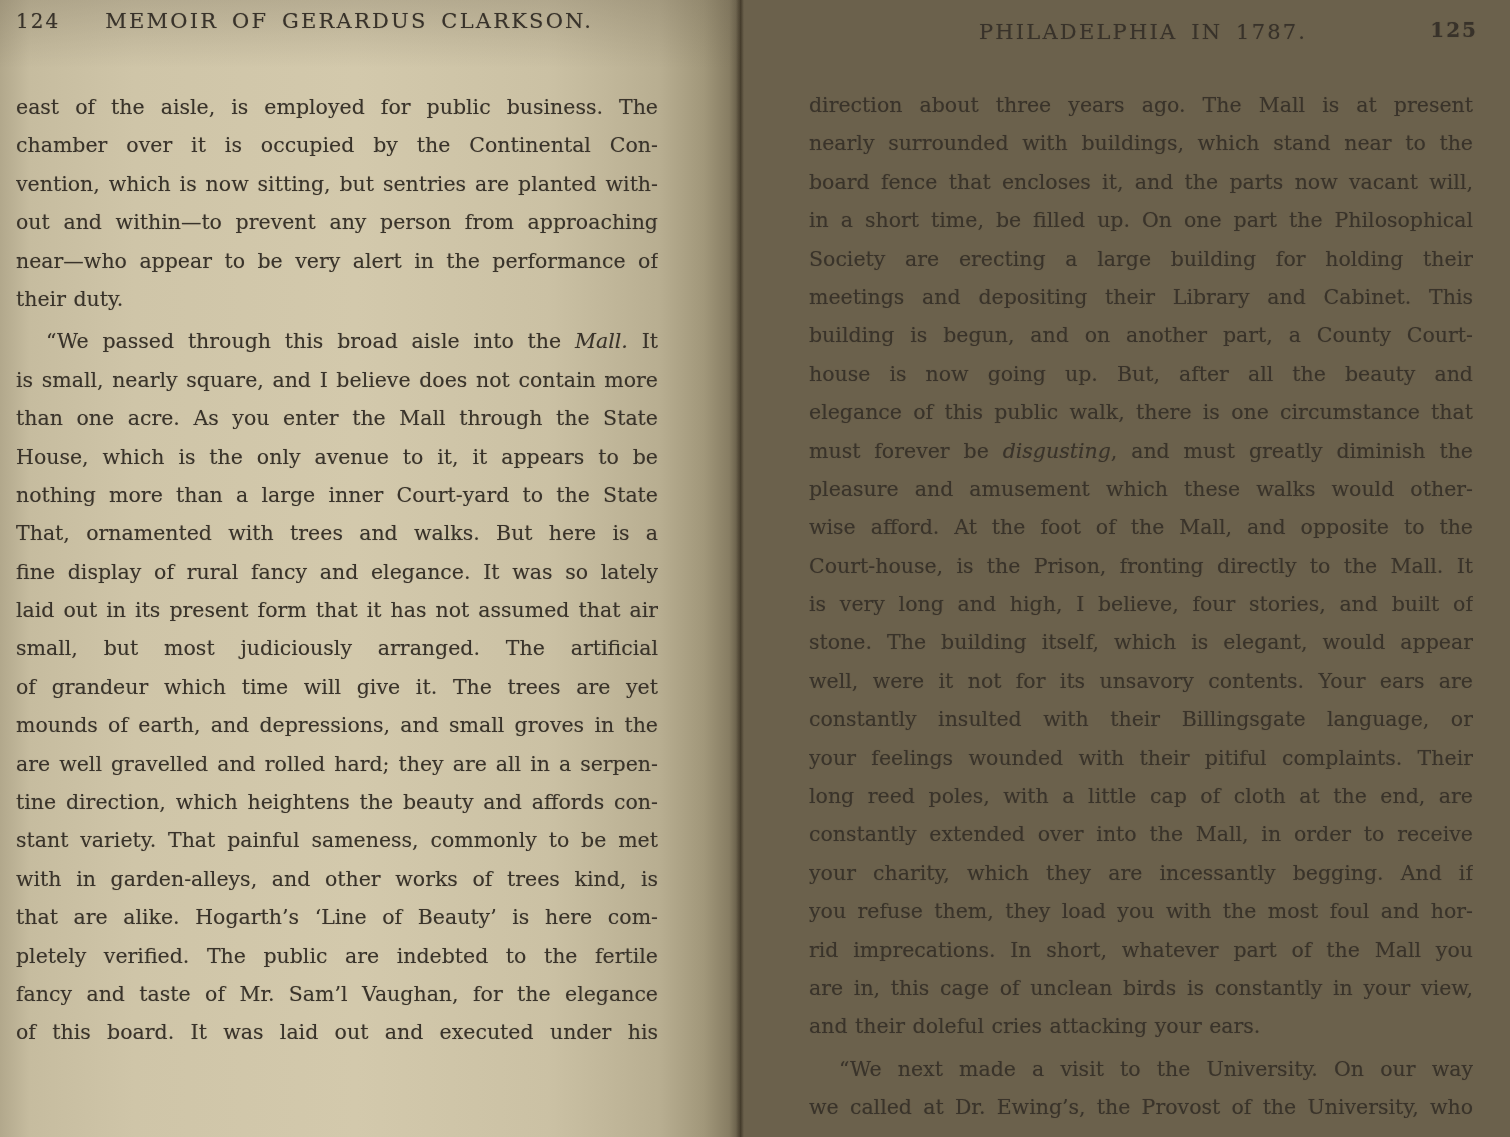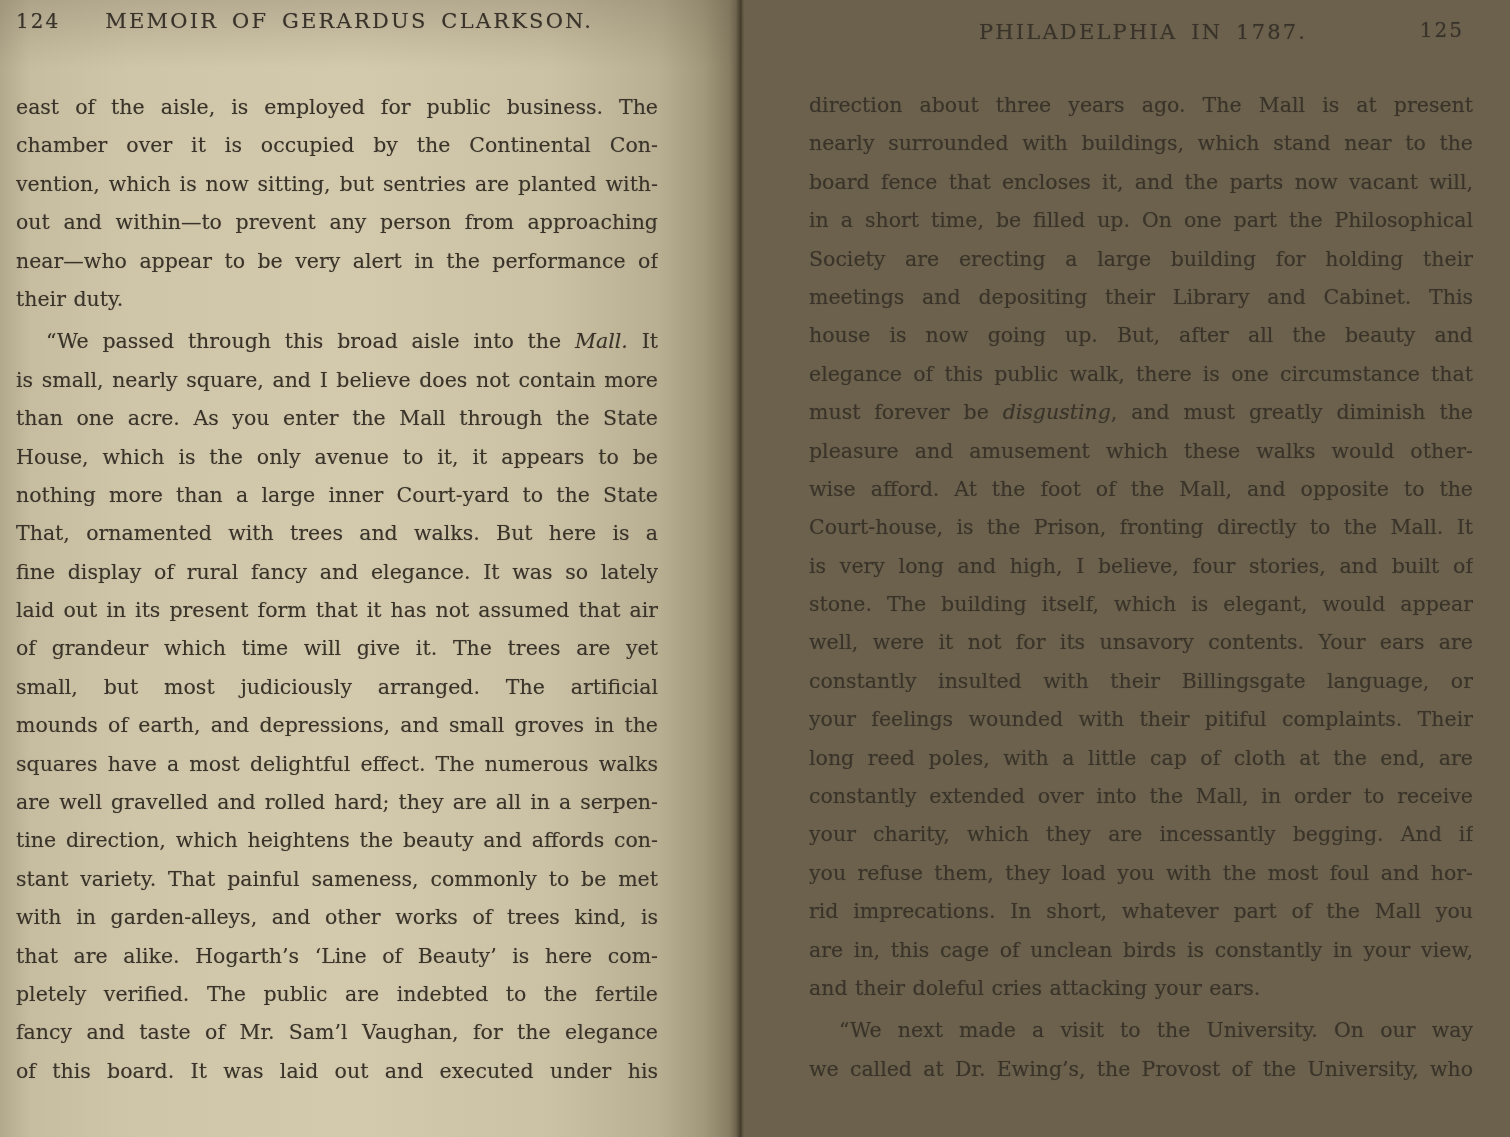--- a/index.html
+++ b/index.html
@@ -79,22 +79,23 @@
     height: 40px;
   }
   .header-right .running-title {
     position: absolute;
     left: 238px;
     top: 2px;
     white-space: nowrap;
   }
   .header-right .pagenum {
     position: absolute;
-    right: 46px;
+    right: 32px;
     top: 0;
+    font-weight: bold;
   }
   .text-col {
     position: absolute;
     color: #39332a;
     font-size: 20.5px;
     line-height: 38.4px;
     text-shadow: 0 0 1px rgba(58,50,40,0.35);
     word-spacing: 1px;
   }
   .text-col-left {
@@ -146,24 +147,23 @@
         </div>
         <div class="para">
           <div class="line indent"><span>“We passed through this broad aisle into the </span><i>Mall.</i><span> It</span></div>
           <div class="line"><span>is small, nearly square, and I believe does not contain more</span></div>
           <div class="line"><span>than one acre. As you enter the Mall through the State</span></div>
           <div class="line"><span>House, which is the only avenue to it, it appears to be</span></div>
           <div class="line"><span>nothing more than a large inner Court-yard to the State</span></div>
           <div class="line"><span>That, ornamented with trees and walks. But here is a</span></div>
           <div class="line"><span>fine display of rural fancy and elegance. It was so lately</span></div>
           <div class="line"><span>laid out in its present form that it has not assumed that air</span></div>
+          <div class="line"><span>small, but most judiciously arranged. The artificial</span></div>
           <div class="line"><span>of grandeur which time will give it. The trees are yet</span></div>
-          <div class="line"><span>small, but most judiciously arranged. The artificial</span></div>
           <div class="line"><span>mounds of earth, and depressions, and small groves in the</span></div>
-          <div class="line"><span>squares have a most delightful effect. The numerous walks</span></div>
           <div class="line"><span>are well gravelled and rolled hard; they are all in a serpen-</span></div>
           <div class="line"><span>tine direction, which heightens the beauty and affords con-</span></div>
           <div class="line"><span>stant variety. That painful sameness, commonly to be met</span></div>
           <div class="line"><span>with in garden-alleys, and other works of trees kind, is</span></div>
           <div class="line"><span>that are alike. Hogarth’s ‘Line of Beauty’ is here com-</span></div>
           <div class="line"><span>pletely verified. The public are indebted to the fertile</span></div>
           <div class="line"><span>fancy and taste of Mr. Sam’l Vaughan, for the elegance</span></div>
           <div class="line"><span>of this board. It was laid out and executed under his</span></div>
         </div>
       </div>
@@ -175,20 +175,21 @@
       <span class="pagenum">125</span>
     </div>
     <div class="text-col text-col-right">
         <div class="para">
           <div class="line"><span>direction about three years ago. The Mall is at present</span></div>
           <div class="line"><span>nearly surrounded with buildings, which stand near to the</span></div>
           <div class="line"><span>board fence that encloses it, and the parts now vacant will,</span></div>
           <div class="line"><span>in a short time, be filled up. On one part the Philosophical</span></div>
           <div class="line"><span>Society are erecting a large building for holding their</span></div>
           <div class="line"><span>meetings and depositing their Library and Cabinet. This</span></div>
+          <div class="line"><span>building is begun, and on another part, a County Court-</span></div>
           <div class="line"><span>house is now going up. But, after all the beauty and</span></div>
           <div class="line"><span>elegance of this public walk, there is one circumstance that</span></div>
           <div class="line"><span>must forever be </span><i>disgusting</i><span>, and must greatly diminish the</span></div>
           <div class="line"><span>pleasure and amusement which these walks would other-</span></div>
           <div class="line"><span>wise afford. At the foot of the Mall, and opposite to the</span></div>
           <div class="line"><span>Court-house, is the Prison, fronting directly to the Mall. It</span></div>
           <div class="line"><span>is very long and high, I believe, four stories, and built of</span></div>
           <div class="line"><span>stone. The building itself, which is elegant, would appear</span></div>
           <div class="line"><span>well, were it not for its unsavory contents. Your ears are</span></div>
           <div class="line"><span>constantly insulted with their Billingsgate language, or</span></div>

